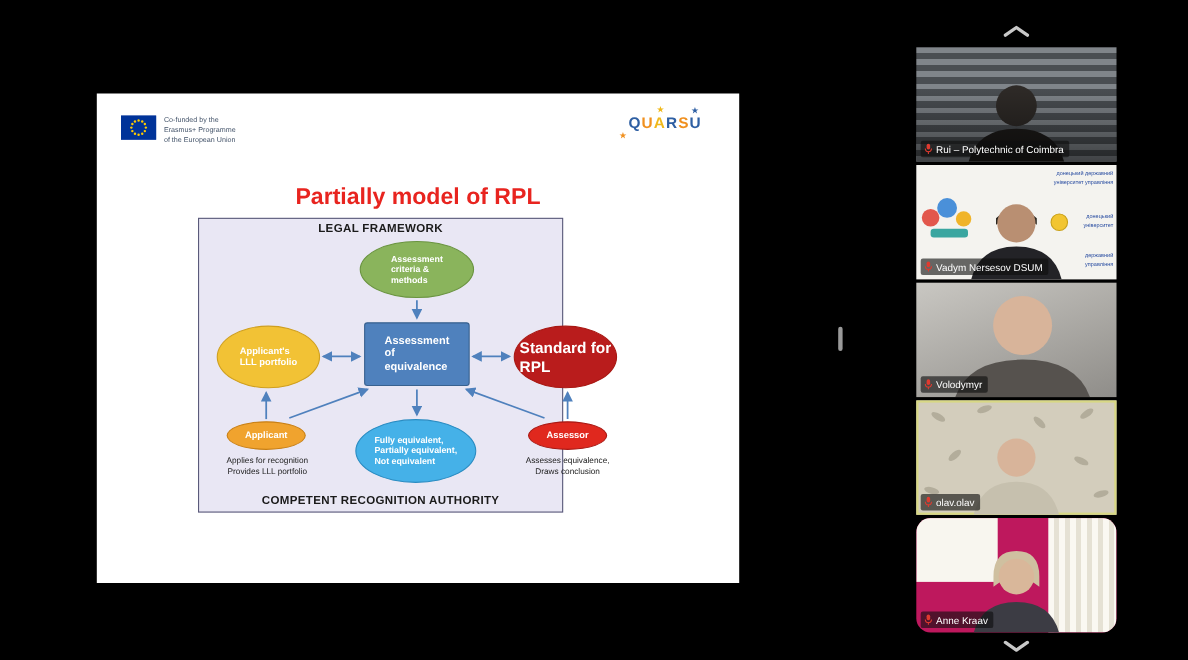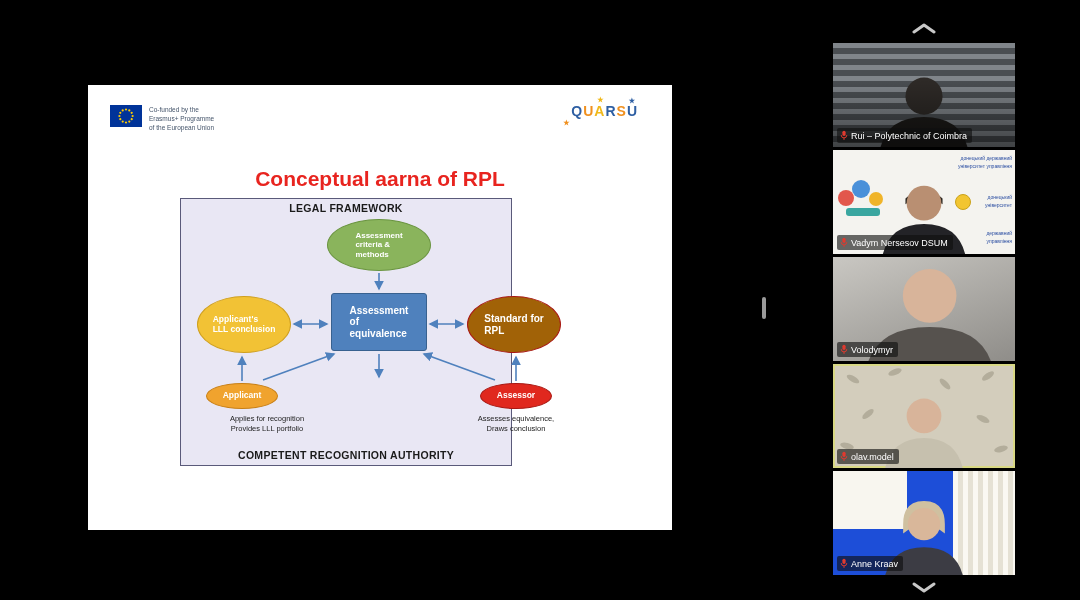--- a/index.html
+++ b/index.html
@@ -44,27 +44,27 @@
   .legal { top:3px; }
   .authority { bottom:4px; }
 
   .node {
     position:absolute; display:flex; align-items:center; justify-content:center;
     text-align:left; color:#fff; font-weight:bold; line-height:1.15;
   }
   .n-criteria  { left:146px; top:20px;  width:104px; height:52px; background:#8ab45c; border:1.5px solid #6a9440; border-radius:50%; font-size:8px; }
   .n-assess    { left:150px; top:94px;  width:96px;  height:58px; background:#4f81bd; border:1.5px solid #38618f; border-radius:3px;  font-size:10px; }
   .n-portfolio { left:16px;  top:97px;  width:94px;  height:57px; background:#f2c235; border:1.5px solid #cf9f1e; border-radius:50%; font-size:8.5px; }
-  .n-standard  { left:286px; top:97px;  width:94px;  height:57px; background:#a16207; border:1.5px solid #a81813; border-radius:50%; font-size:10px; }
+  .n-standard  { left:286px; top:97px;  width:94px;  height:57px; background:#b91c1c; border:1.5px solid #a81813; border-radius:50%; font-size:14px; }
   .n-applicant { left:25px;  top:184px; width:72px;  height:26px; background:#f0a32e; border:1.5px solid #c87f14; border-radius:50%; font-size:8.5px; }
   .n-assessor  { left:299px; top:184px; width:72px;  height:26px; background:#e0281e; border:1.5px solid #a81813; border-radius:50%; font-size:8.5px; }
   .n-result    { left:142px; top:182px; width:110px; height:58px; background:#45b1e8; border:1.5px solid #2a8cc2; border-radius:50%; font-size:8px; }
 
   .note { position:absolute; text-align:center; font-size:7.5px; color:#222; line-height:1.35; }
-  .note-left  { left:0;    top:215px; width:124px;margin-left:24px; }
+  .note-left  { left:0;    top:215px; width:124px; }
   .note-right { left:272px; top:215px; width:126px; }
 
   .arrows { position:absolute; inset:0; width:396px; height:268px; }
 
   
   .handle { position:absolute; left:762px; top:297px; width:4px; height:22px; background:#9a9a9a; border-radius:2px; cursor:col-resize; }
 
   
   .sidebar { position:absolute; left:833px; top:0; width:182px; height:600px; }
   .chev { position:absolute; left:50%; transform:translateX(-50%); cursor:pointer; line-height:0; }
@@ -100,21 +100,21 @@
   .p3 { background:linear-gradient(160deg,#c9c7c2,#8f8d89); }
   .p3 .sil { height:95%; }
   .p3 .head { fill:#d8b49a; } .p3 .body { fill:#56524e; }
 
   
   .p4 { background:#d3cdbc; }
   .p4 .head { fill:#d8b49a; } .p4 .body { fill:#c6c0ae; }
   .leafbg { position:absolute; inset:0; width:100%; height:100%; }
 
   
-  .p5 { background:#1d4ed8; }
+  .p5 { background:#be185d;border-radius:13px; }
   .p5::before { content:""; position:absolute; right:0; top:0; width:62px; height:100%;
     background:repeating-linear-gradient(90deg,#faf8f2 0 5px,#e5e1d4 5px 10px); }
   .p5 .win { position:absolute; left:0; top:0; width:74px; height:58px; background:#f8f6ef; }
   .p5 .head { fill:#d9b79a; } .p5 .body { fill:#3c3c44; }
   .p5 .hair { display:block; fill:#cfc0a0; }
 
   .badge {
     position:absolute; left:4px; bottom:4px; display:flex; align-items:center; gap:3px;
     background:rgba(15,15,15,0.62); padding:2px 5px 2px 3px; border-radius:2px; z-index:3;
   }
@@ -151,21 +151,21 @@
 of the European Union</div>
     </div>
 
     <div class="quarsu">
       <span class="star s1">★</span>
       <span class="star s2">★</span>
       <span class="star s3">★</span>
       <span class="c1">Q</span><span class="c2">U</span><span class="c3">A</span><span class="c4">R</span><span class="c5">S</span><span class="c6">U</span>
     </div>
 
-    <div class="slide-title">Conceptual aarna of RPL</div>
+    <div class="slide-title">Partially model of RPL</div>
 
     <div class="diagram">
       <svg class="arrows" viewBox="0 0 396 268">
         <defs>
           <marker id="ahe" markerWidth="7" markerHeight="7" refX="5" refY="3" orient="auto">
             <path d="M0,0 L6,3 L0,6 Z" fill="#4f81bd"></path>
           </marker>
           <marker id="ahs" markerWidth="7" markerHeight="7" refX="5" refY="3" orient="auto-start-reverse">
             <path d="M0,0 L6,3 L0,6 Z" fill="#4f81bd"></path>
           </marker>
@@ -184,24 +184,27 @@
 
       <div class="diag-label legal">LEGAL FRAMEWORK</div>
 
       <div class="node n-criteria ml">Assessment
 criteria &amp;
 methods</div>
       <div class="node n-assess ml">Assessment
 of
 equivalence</div>
       <div class="node n-portfolio ml">Applicant's
-LLL conclusion</div>
+LLL portfolio</div>
       <div class="node n-standard ml">Standard for
 RPL</div>
       <div class="node n-applicant">Applicant</div>
+      <div class="node n-result ml">Fully equivalent,
+Partially equivalent,
+Not equivalent</div>
       <div class="node n-assessor">Assessor</div>
 
       <div class="note note-left ml">Applies for recognition
 Provides LLL portfolio</div>
       <div class="note note-right ml">Assesses equivalence,
 Draws conclusion</div>
 
       <div class="diag-label authority">COMPETENT RECOGNITION AUTHORITY</div>
     </div>
   </div>
@@ -294,21 +297,21 @@
         <svg class="sil" viewBox="0 0 120 70" preserveAspectRatio="xMidYMax meet">
           <circle class="head" cx="60" cy="25" r="15"></circle>
           <path class="body" d="M26 72 Q32 44 60 44 Q88 44 94 72 Z"></path>
         </svg>
         <div class="badge">
           <svg class="mic" width="8" height="11" viewBox="0 0 10 13">
             <rect x="3" y="0.5" width="4" height="6.5" rx="2" fill="#e03a2f"></rect>
             <path d="M1.5 6a3.5 3.5 0 0 0 7 0" stroke="#e03a2f" stroke-width="1.2" fill="none"></path>
             <line x1="5" y1="9.5" x2="5" y2="12" stroke="#e03a2f" stroke-width="1.2"></line>
           </svg>
-          <span>olav.model</span>
+          <span>olav.olav</span>
         </div>
       </div>
 
       <div class="tile p5">
         <div class="win"></div>
         <svg class="sil" viewBox="0 0 120 70" preserveAspectRatio="xMidYMax meet">
           <path class="hair" d="M42 26 Q42 6 60 6 Q78 6 78 26 L78 34 Q60 20 42 34 Z"></path>
           <circle class="head" cx="60" cy="26" r="14"></circle>
           <path class="body" d="M26 72 Q32 46 60 46 Q88 46 94 72 Z"></path>
         </svg>

